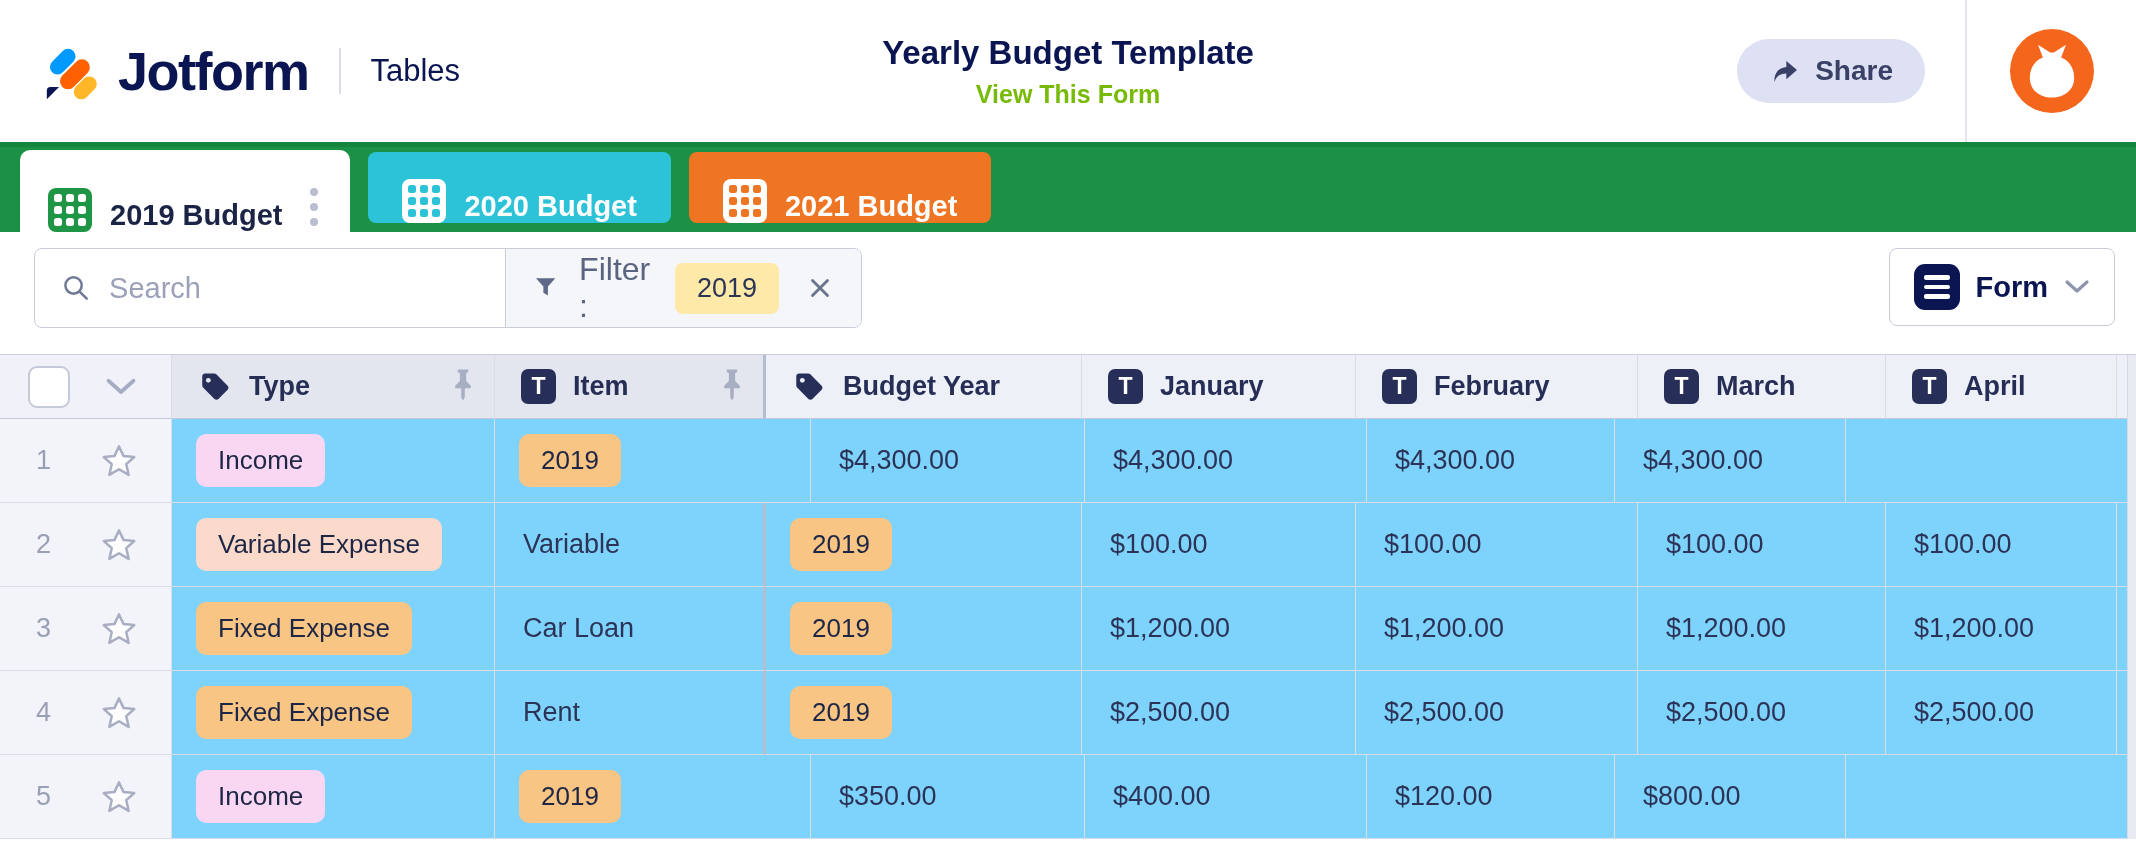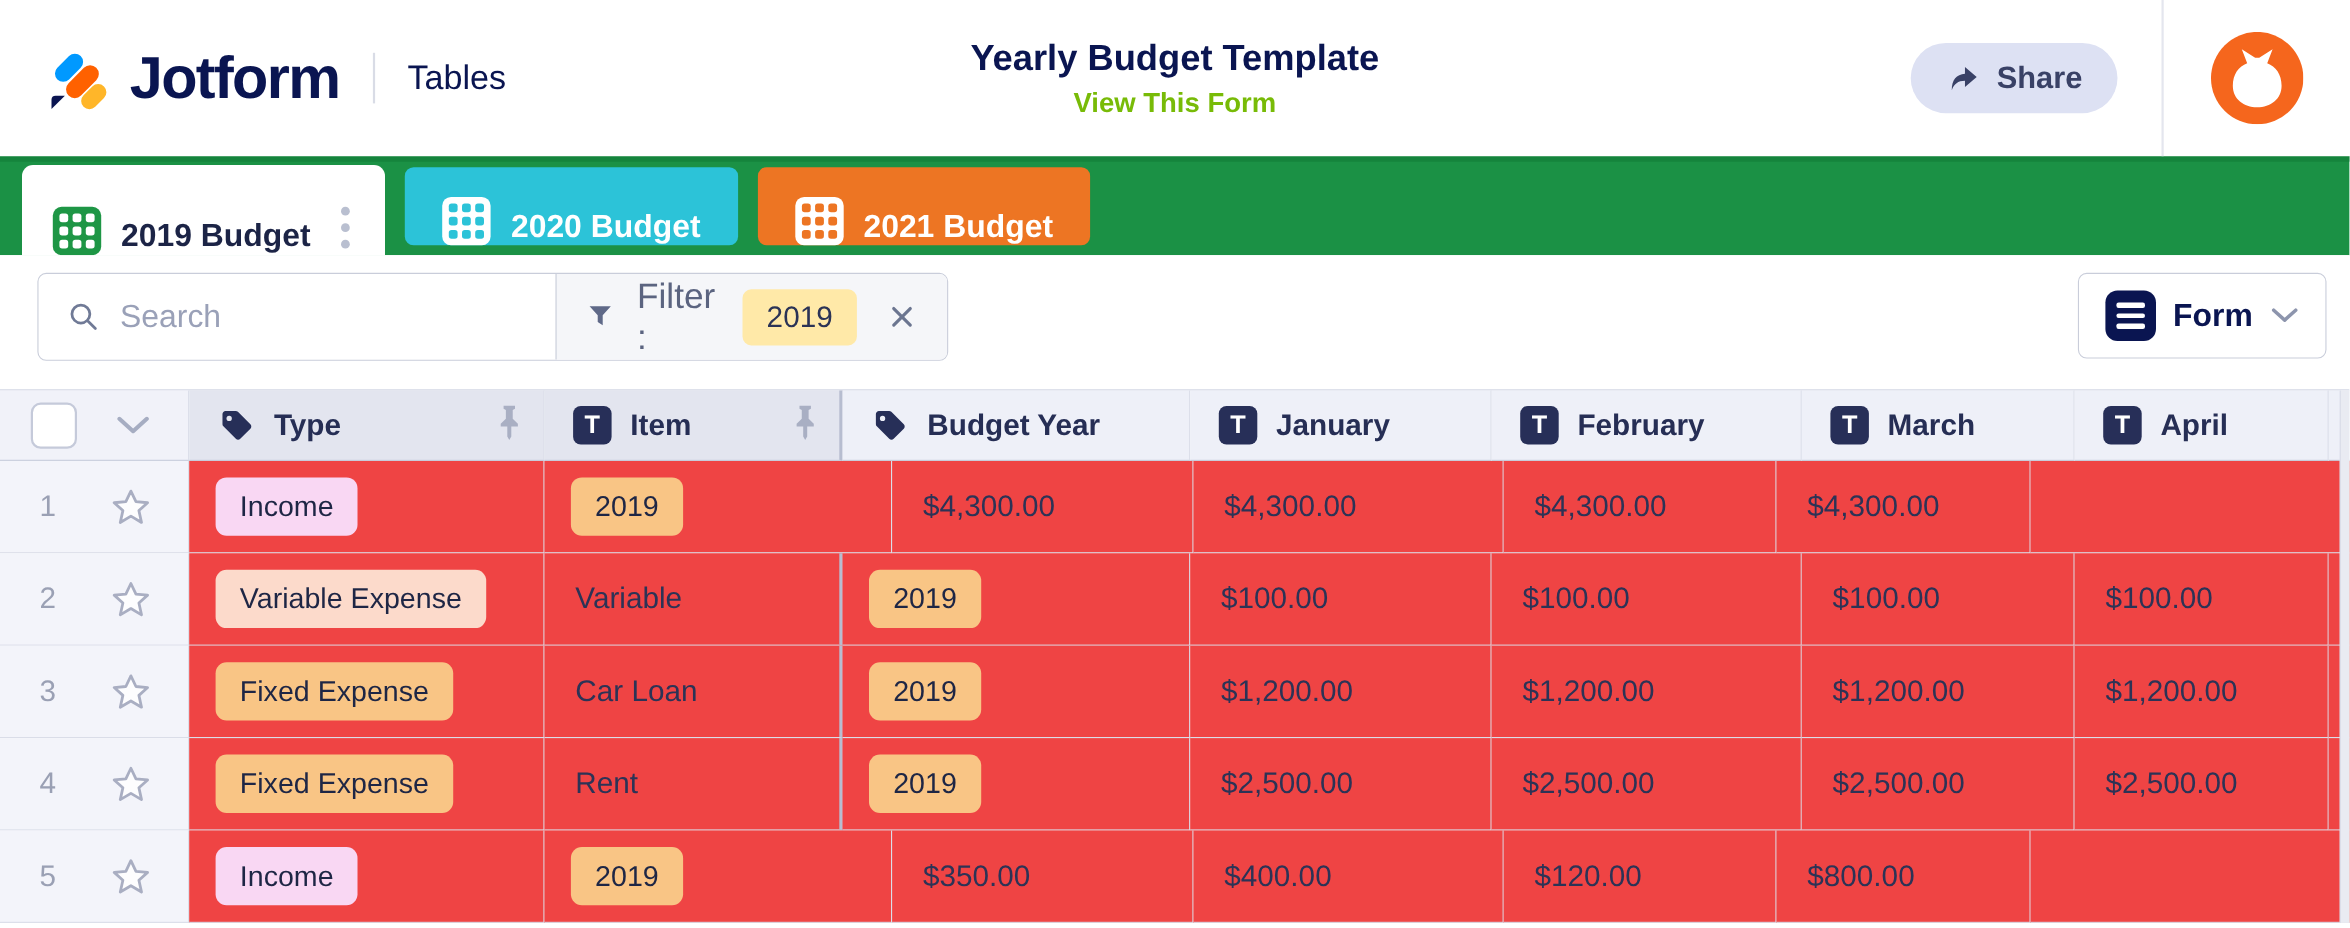--- a/index.html
+++ b/index.html
@@ -54,21 +54,21 @@
               border:1px solid #c9cdda; border-radius:8px; display:flex; align-items:center; justify-content:center;
               gap:16px; padding:0 24px; cursor:pointer; }
   .form-ic { width:46px; height:46px; background:#0a1551; border-radius:11px; display:flex; flex-direction:column;
              align-items:center; justify-content:center; gap:5px; }
   .form-ic i { width:26px; height:4.5px; background:#fff; border-radius:2px; }
   .form-btn span { font-size:29px; font-weight:700; color:#0a1551; }
 
   
   .tbl { position:relative; border-top:1px solid #c9cede; }
   .trow { display:flex; }
-  .cell { border-right:1px solid #dadde8; border-bottom:1px solid #dadde8; display:flex; align-items:center; background:#ef4444; }
+  .cell { border-right:1px solid #dadde8; border-bottom:1px solid #dadde8; display:flex; align-items:center; background:#7dd3fc; }
   .hrow .cell { height:64px; border-bottom:1px solid #c4c9d9; }
   .drow .cell { height:84px; }
   .c-num { width:172px; } .c-type { width:323px; } .c-item { width:271px; }
   .c-year { width:316px; } .c-m1 { width:274px; } .c-m2 { width:282px; }
   .c-m3 { width:248px; } .c-m4 { width:231px; } .c-extra { flex:1; border-right:none; }
   .c-item { border-right:3px solid #b7bdd0; }
   .hrow .c-num { background:#f1f2f9; padding-left:28px; gap:34px; }
   .hrow .c-type, .hrow .c-item { background:#e3e5ef; }
   .hrow .c-year, .hrow .c-m1, .hrow .c-m2, .hrow .c-m3, .hrow .c-m4, .hrow .c-extra { background:#eef0f8; }
   .hcell { padding-left:26px; gap:17px; position:relative; cursor:pointer; }

